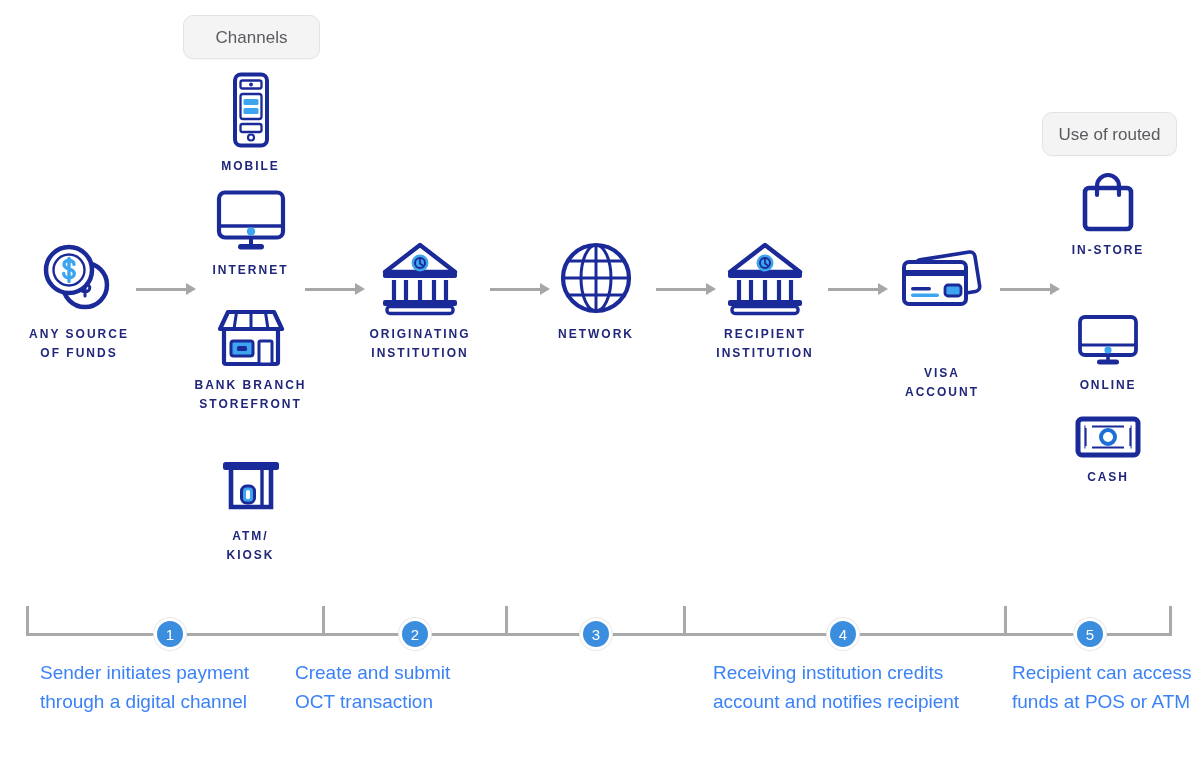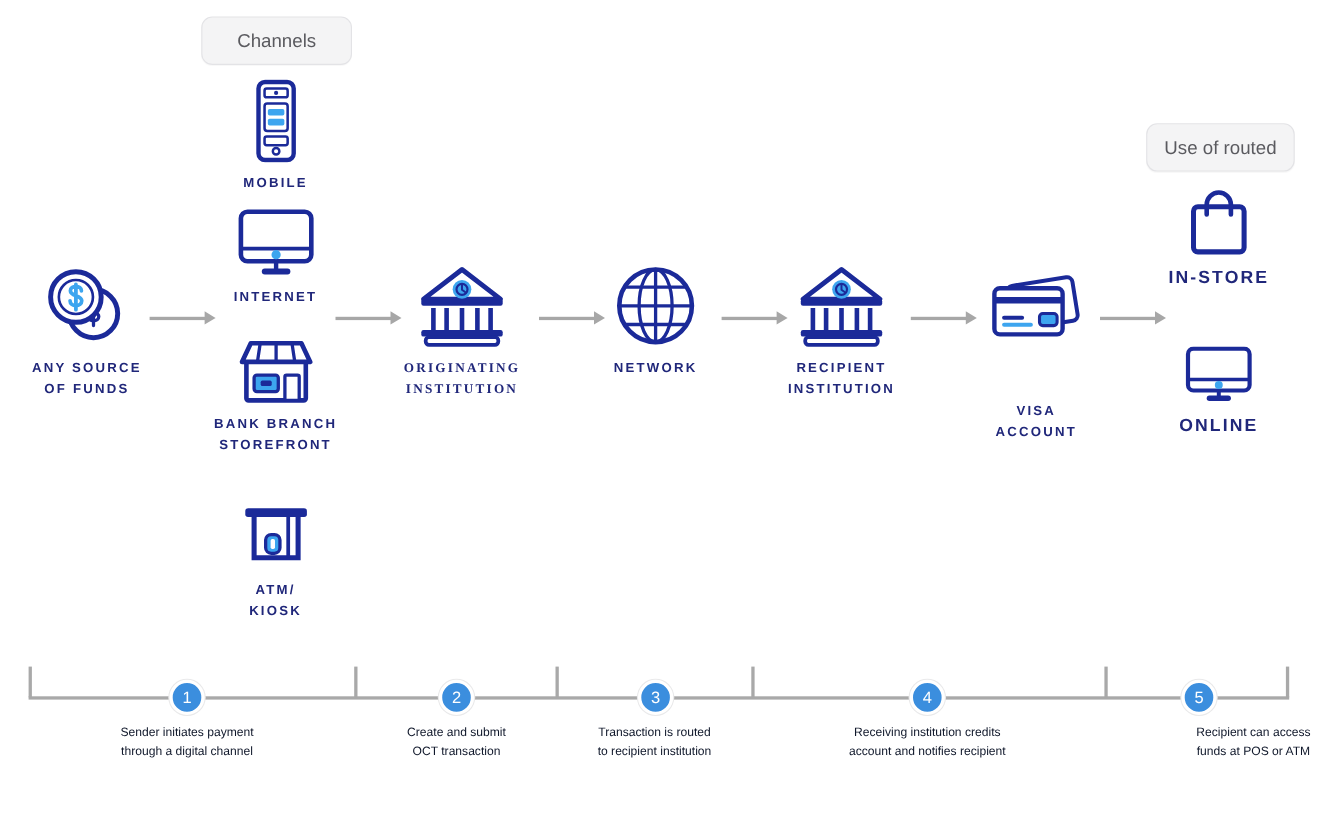--- a/index.html
+++ b/index.html
@@ -31,21 +31,21 @@
     margin-top:9px;
     color:#20277a;
     font-size:12px;
     font-weight:bold;
     letter-spacing:2.0px;
     line-height:1.55;
     text-align:center;
     text-transform:uppercase;
     white-space:pre-line;
   }
-  .node.small .lab{font-size:16px;letter-spacing:1.9px;}
+  .node.small .lab{font-size:12px;letter-spacing:1.9px;}
 
   
   .arrow{position:absolute;height:12px;display:flex;align-items:center;}
   .arrow .shaft{height:3px;background:#a7a7a7;flex:1;}
   .arrow .head{
     width:0;height:0;
     border-top:6px solid transparent;
     border-bottom:6px solid transparent;
     border-left:10px solid #a7a7a7;
     margin-left:-1px;
@@ -60,24 +60,24 @@
     background:#3b8ede;
     border:3px solid #ffffff;
     box-shadow:0 0 0 1px #e9e9ea;
     color:#ffffff;
     font-size:15px;
     display:flex;align-items:center;justify-content:center;
     box-sizing:border-box;
   }
   .step-text{
     position:absolute;
-    color:#0f172a;
-    font-size:11px;
+    color:#3b82f6;
+    font-size:19px;
     line-height:1.55;
-    text-align:center;
+    text-align:left;
     white-space:pre-line;
   }
 </style>
 </head>
 <body>
 
 <div id="stage">
 
   <div class="pill" style="left:183px;top:15px;width:135px;height:42px;">
     <span>Channels</span>
@@ -178,21 +178,21 @@
         <path d="M13 14v37h40V14" stroke="#1b2a99" stroke-width="4.6" fill="none"></path>
         <path d="M44 14v37" stroke="#1b2a99" stroke-width="3.4"></path>
         <rect x="23.5" y="30" width="13" height="17" rx="5" stroke="#1b2a99" stroke-width="3" fill="#3da5ef"></rect>
         <rect x="28" y="34" width="4" height="9" rx="1.6" fill="#ffffff"></rect>
       </svg>
     </div>
     <div class="lab">ATM/
 KIOSK</div>
   </div>
 
-  <div class="node" style="left:345px;top:240px;width:150px;font-family:Liberation Serif, serif;">
+  <div class="node" style="left:345px;top:240px;width:150px;">
     <div class="ico" style="height:76px;">
       <svg width="88" height="76" viewBox="0 0 88 76" fill="none" aria-hidden="true">
         <path d="M9 32 44 5l35 27z" stroke="#1b2a99" stroke-width="4.4" stroke-linejoin="round" fill="#ffffff"></path>
         <circle cx="44" cy="23" r="8.5" fill="#3da5ef"></circle>
         <circle cx="44" cy="23" r="5" stroke="#1b2a99" stroke-width="2" fill="none"></circle>
         <path d="M44 19v4.5l2.8 2" stroke="#1b2a99" stroke-width="1.8" stroke-linecap="round"></path>
         <rect x="7" y="32" width="74" height="6" rx="2" fill="#1b2a99"></rect>
         <path d="M18 40v20M30 40v20M44 40v20M58 40v20M70 40v20" stroke="#1b2a99" stroke-width="4.2"></path>
         <rect x="7" y="60" width="74" height="6" rx="2" fill="#1b2a99"></rect>
         <rect x="11" y="66.5" width="66" height="7" rx="3" stroke="#1b2a99" stroke-width="3.4" fill="#ffffff"></rect>
@@ -266,20 +266,31 @@
         <rect x="3" y="2" width="56" height="38" rx="5" stroke="#1b2a99" stroke-width="3.8" fill="#ffffff"></rect>
         <path d="M4 30h54" stroke="#1b2a99" stroke-width="3"></path>
         <circle cx="31" cy="35" r="3.6" fill="#3da5ef"></circle>
         <path d="M31 40v5" stroke="#1b2a99" stroke-width="3.6"></path>
         <rect x="20" y="44.5" width="22" height="5" rx="2.5" fill="#1b2a99"></rect>
       </svg>
     </div>
     <div class="lab">ONLINE</div>
   </div>
 
+  <div class="node small" style="left:1040px;top:415px;width:136px;">
+    <div class="ico" style="height:44px;">
+      <svg width="66" height="44" viewBox="0 0 66 44" fill="none" aria-hidden="true">
+        <rect x="3" y="4" width="60" height="36" rx="4" stroke="#1b2a99" stroke-width="5" fill="#ffffff"></rect>
+        <path d="M10.5 11.5h45v21h-45z" stroke="#1b2a99" stroke-width="2.2" fill="none"></path>
+        <path d="M10.5 11.5 17 11.5M10.5 32.5 17 32.5M49 11.5h6.5M49 32.5h6.5" stroke="#ffffff" stroke-width="3"></path>
+        <circle cx="33" cy="22" r="7" stroke="#1b6fd6" stroke-width="4" fill="#ffffff"></circle>
+      </svg>
+    </div>
+    <div class="lab">CASH</div>
+  </div>
 
   <div id="timeline">
 
     <div class="tl-line" style="left:26px;top:633px;width:1146px;height:3px;"></div>
 
     <div class="tl-line" style="left:26px;top:606px;width:3px;height:28px;"></div>
     <div class="tl-line" style="left:322px;top:606px;width:3px;height:28px;"></div>
     <div class="tl-line" style="left:505px;top:606px;width:3px;height:28px;"></div>
     <div class="tl-line" style="left:683px;top:606px;width:3px;height:28px;"></div>
     <div class="tl-line" style="left:1004px;top:606px;width:3px;height:28px;"></div>
@@ -298,21 +309,19 @@
       <span>4</span>
     </div>
     <div class="step-circle" style="left:1074px;top:618px;">
       <span>5</span>
     </div>
 
     <div class="step-text" style="left:40px;top:658px;width:260px;">Sender initiates payment
 through a digital channel</div>
     <div class="step-text" style="left:295px;top:658px;width:240px;">Create and submit
 OCT transaction</div>
-    <div class="step-text" style="left:470px;top:658px;width:250px;">Transaction is routed
-to recipient institution</div>
     <div class="step-text" style="left:713px;top:658px;width:260px;">Receiving institution credits
 account and notifies recipient</div>
     <div class="step-text" style="left:1012px;top:658px;width:255px;">Recipient can access
 funds at POS or ATM</div>
   </div>
 
 </div>
 
 </body></html>

